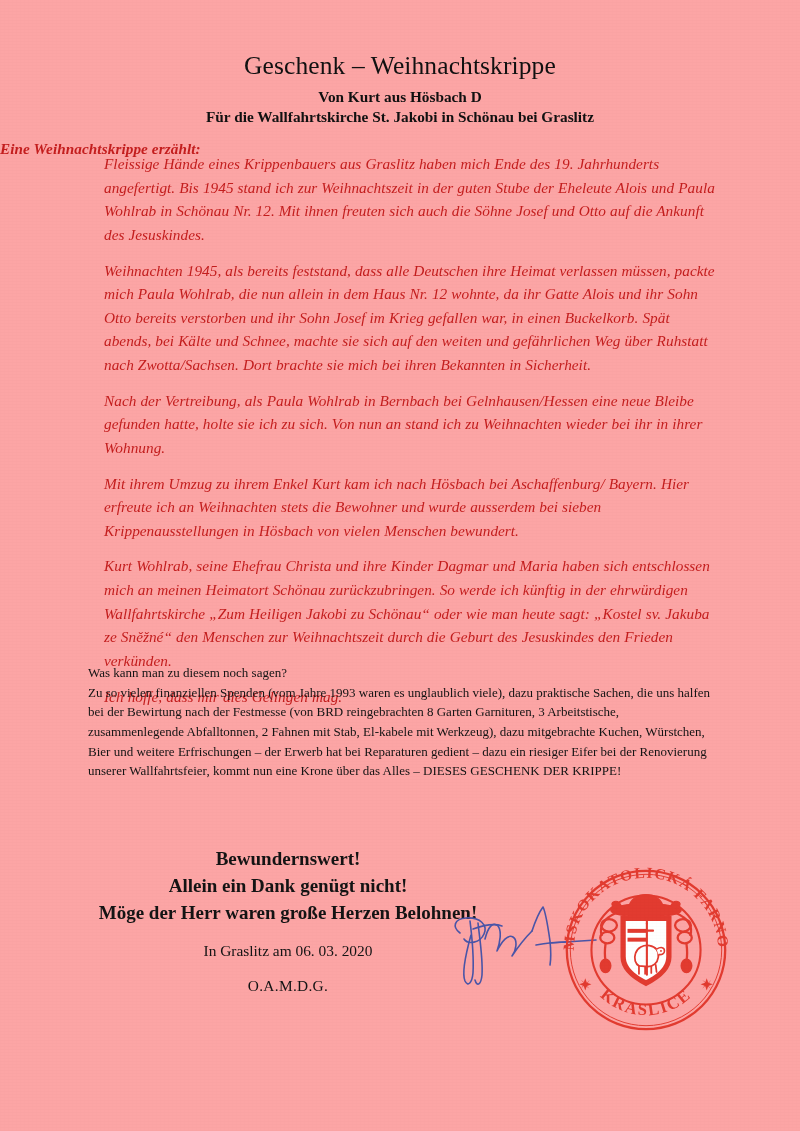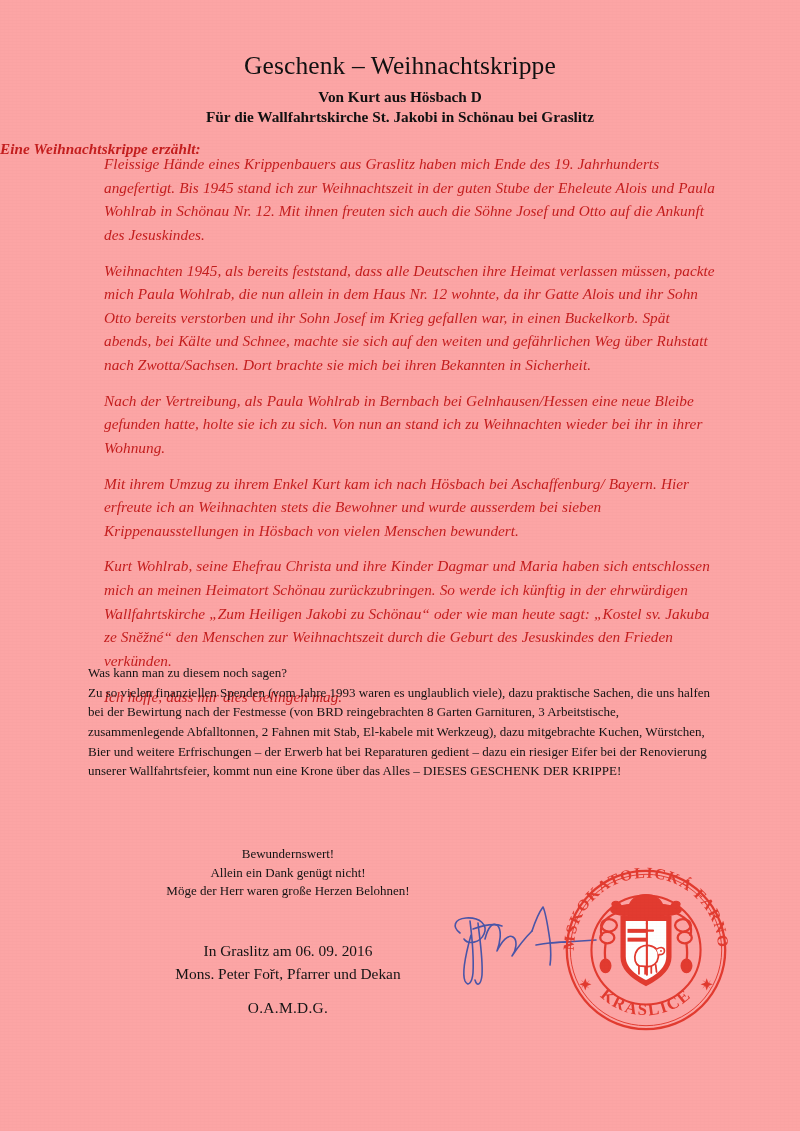--- a/index.html
+++ b/index.html
@@ -91,23 +91,24 @@
     font-style: normal;
   }
 
   
   .closing {
     position: absolute;
     left: 88px;
     width: 400px;
     top: 845px;
     text-align: center;
-    font-size: 13px;
+    font-size: 19px;
     line-height: 1.43;
     color: #141414;
+    font-weight: bold;
   }
   .closing .cl-line { display: block; }
 
   .signature-block {
     position: absolute;
     left: 88px;
     width: 400px;
     top: 940px;
     text-align: center;
     font-size: 15.4px;
@@ -179,22 +180,21 @@
     <p class="black-par">Zu so vielen finanziellen Spenden (vom Jahre 1993 waren es unglaublich viele), dazu praktische Sachen, die uns halfen bei der Bewirtung nach der Festmesse (von BRD reingebrachten 8 Garten Garnituren, 3 Arbeitstische, zusammenlegende Abfalltonnen, 2 Fahnen mit Stab, El-kabele mit Werkzeug), dazu mitgebrachte Kuchen, Würstchen, Bier und weitere Erfrischungen – der Erwerb hat bei Reparaturen gedient – dazu ein riesiger Eifer bei der Renovierung unserer Wallfahrtsfeier, kommt nun eine Krone über das Alles – DIESES GESCHENK DER KRIPPE!</p>
   </div>
 
   <div class="closing">
     <span class="cl-line">Bewundernswert!</span>
     <span class="cl-line">Allein ein Dank genügt nicht!</span>
     <span class="cl-line">Möge der Herr waren große Herzen Belohnen!</span>
   </div>
 
   <div class="signature-block">
-    <span class="sb-line">In Graslitz am 06. 09. 2016</span>
-    <span class="sb-line">Mons. Peter Fořt, Pfarrer und Dekan</span>
+    <span class="sb-line">In Graslitz am 06. 03. 2020</span>
     <span class="oamdg">O.A.M.D.G.</span>
   </div>
 
   <div class="ink-signature">
     <svg viewBox="0 0 180 95" xmlns="http://www.w3.org/2000/svg">
       <g fill="none" stroke="#4a55a8" stroke-width="1.6" stroke-linecap="round" stroke-linejoin="round">
         <path d="M20 40 C12 34, 14 26, 26 25 C40 24, 48 32, 44 41 C40 50, 28 52, 24 46"></path>
         <path d="M30 28 C32 44, 34 62, 33 80 C32 90, 28 94, 25 88 C22 81, 26 60, 31 42"></path>
         <path d="M38 30 C40 48, 43 66, 42 82 C41 92, 37 94, 35 87"></path>
         <path d="M33 36 C44 32, 54 30, 62 33"></path>

